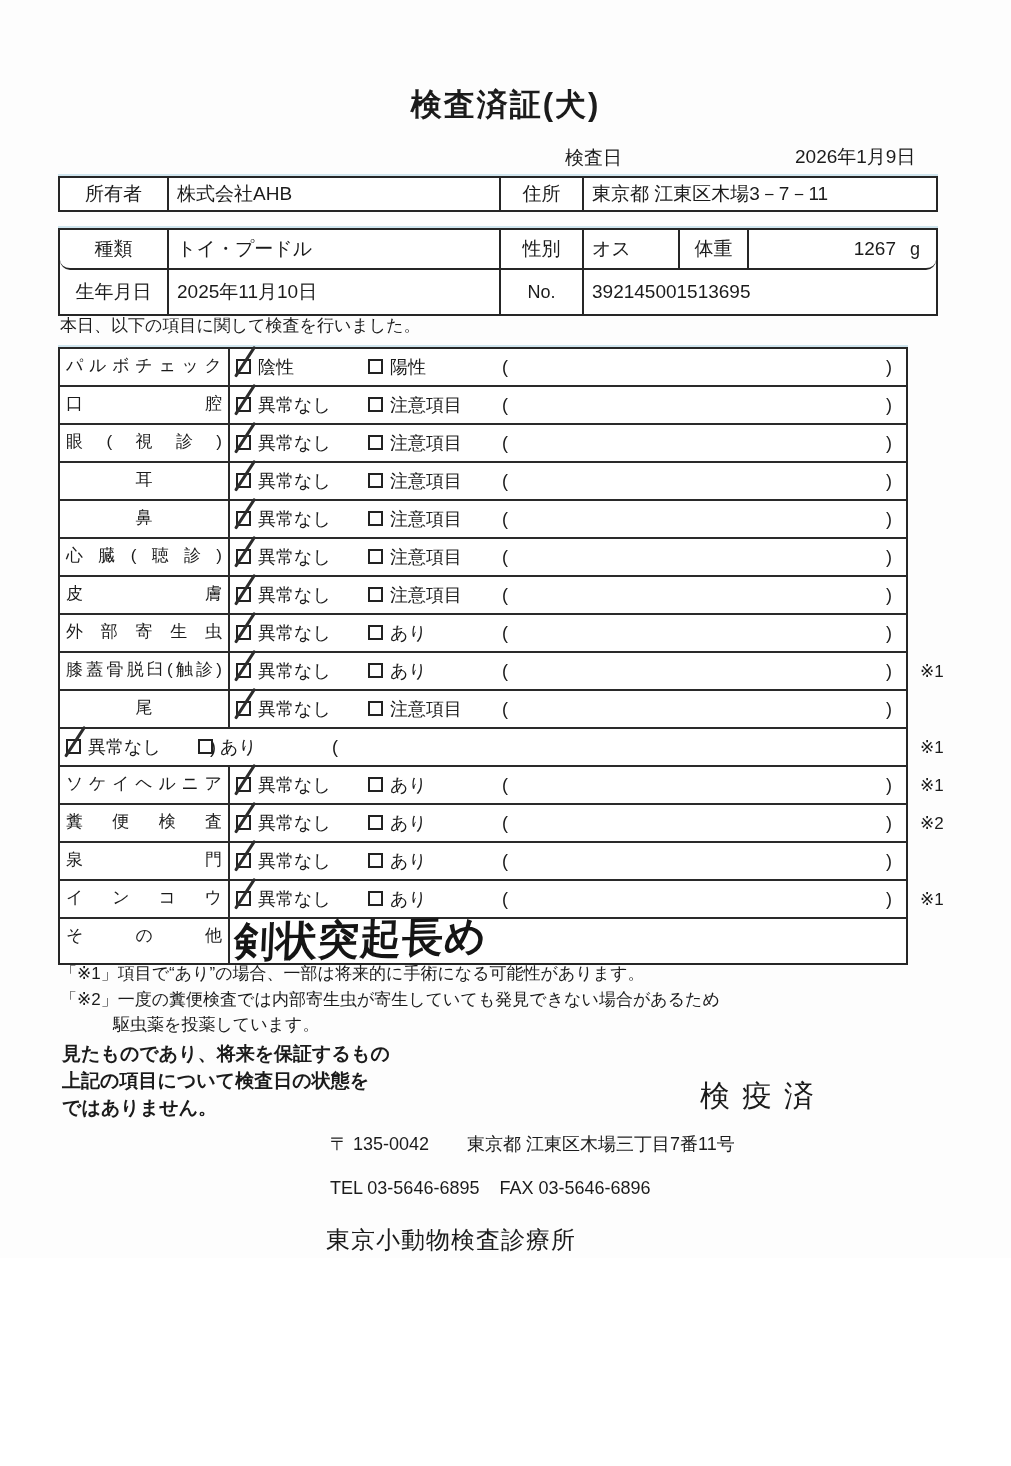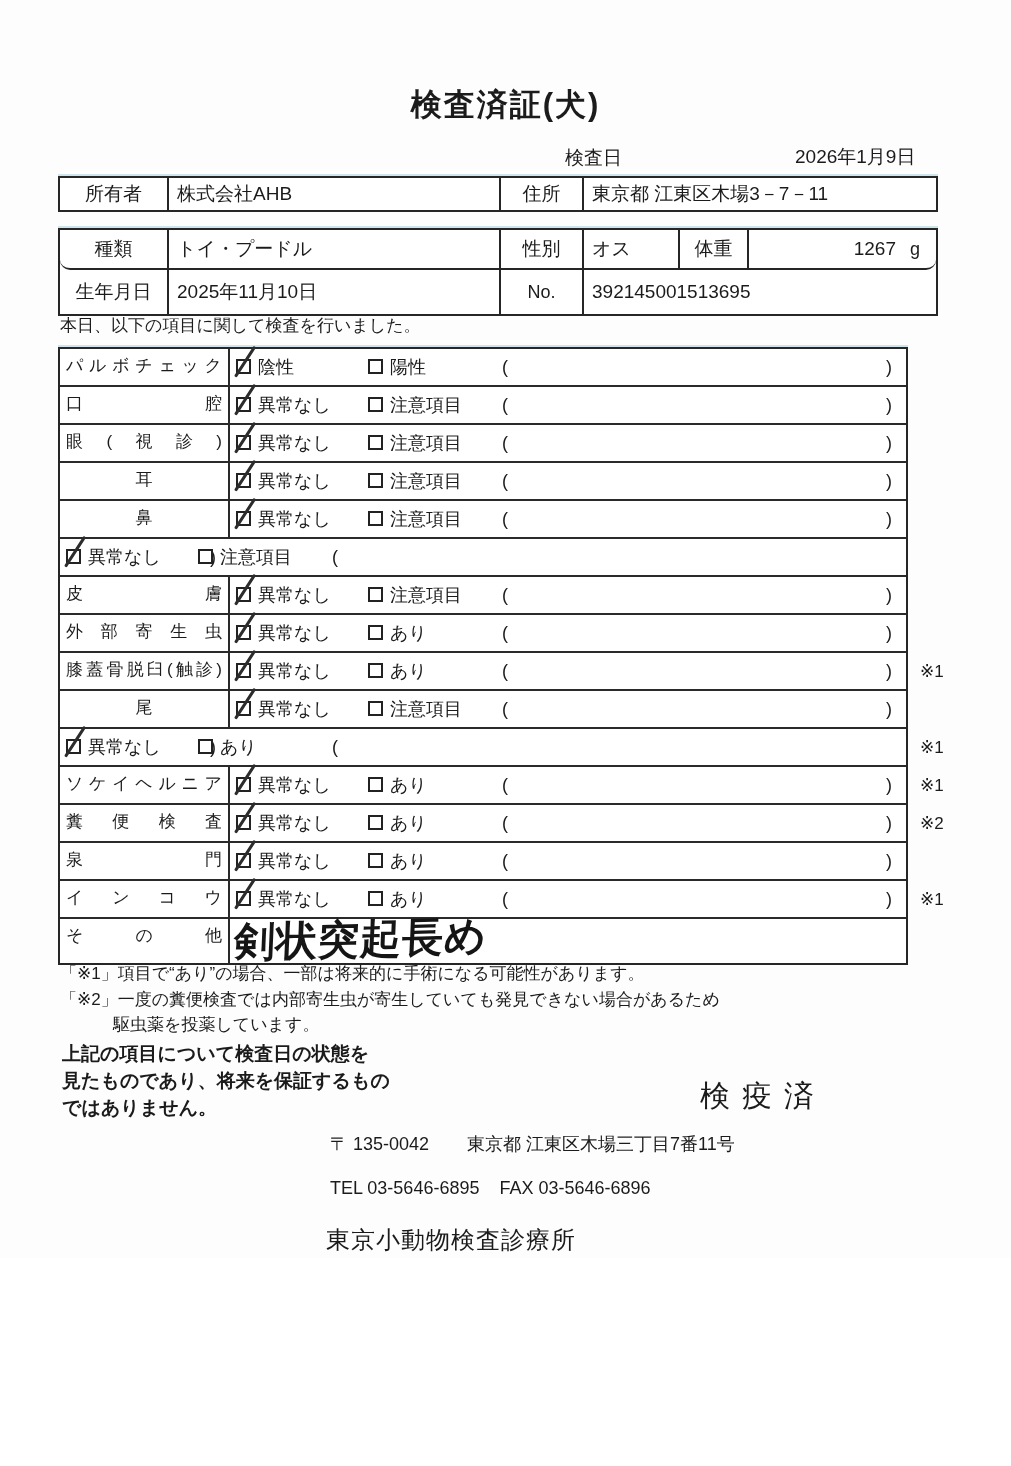--- a/index.html
+++ b/index.html
@@ -183,20 +183,21 @@
         <span class="opt opt1">異常なし</span>
         <span class="cb cb2"></span>
         <span class="opt opt2">注意項目</span>
         <span class="paren po">(</span>
         <span class="paren pc">)</span>
       </div>
       <span class="note"></span>
     </div>
 
     <div class="exam-row">
+      <div class="item justify">心臓(聴診)</div>
       <div class="content">
         <span class="cb cb1 checked"></span>
         <span class="opt opt1">異常なし</span>
         <span class="cb cb2"></span>
         <span class="opt opt2">注意項目</span>
         <span class="paren po">(</span>
         <span class="paren pc">)</span>
       </div>
       <span class="note"></span>
     </div>
@@ -324,22 +325,22 @@
       </div>
     </div>
 
   </div>
 
   <div class="fn fn1">「※1」項目で“あり”の場合、一部は将来的に手術になる可能性があります。</div>
   <div class="fn fn2">「※2」一度の糞便検査では内部寄生虫が寄生していても発見できない場合があるため</div>
   <div class="fn fn3">駆虫薬を投薬しています。</div>
 
   <div class="disclaimer">
+    <div>見たものであり、将来を保証するもの</div>
     <div>上記の項目について検査日の状態を</div>
-    <div>見たものであり、将来を保証するもの</div>
     <div>ではありません。</div>
   </div>
 
   <div class="stamp">検疫済</div>
 
   <div class="addr-line">
     <span>〒 135-0042</span><span class="gap"></span><span>東京都 江東区木場三丁目7番11号</span>
   </div>
   <div class="tel-line">
     <span>TEL 03-5646-6895</span><span class="gap"></span><span>FAX 03-5646-6896</span>

